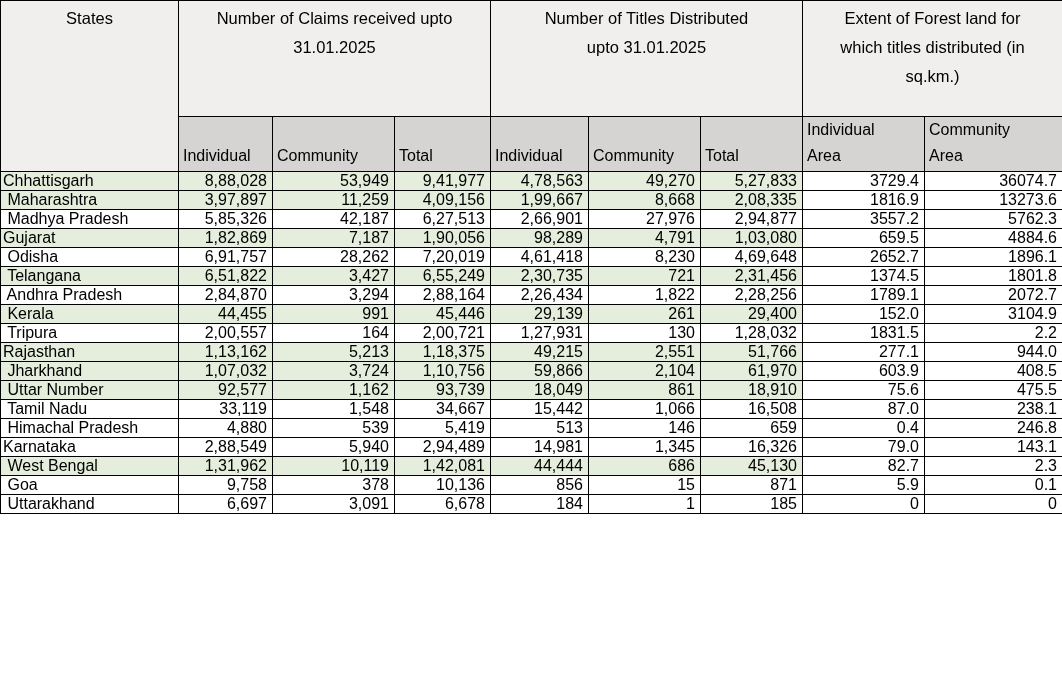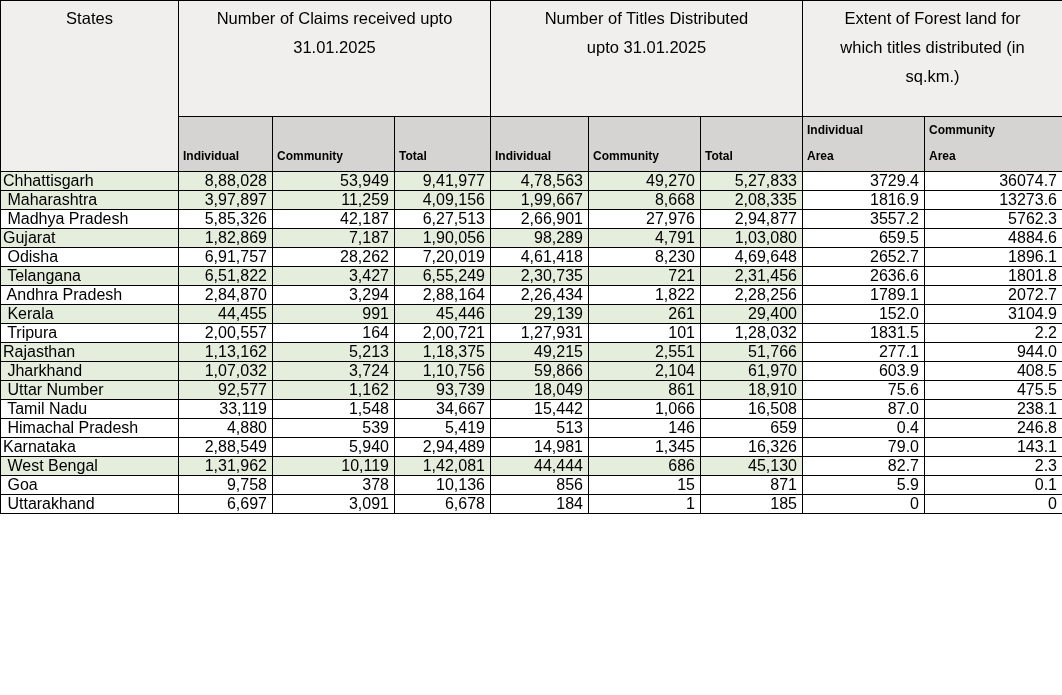--- a/index.html
+++ b/index.html
@@ -43,26 +43,25 @@
     vertical-align:top;
     text-align:center;
     font-size:16.5px;
     padding-top:4px;
   }
   
   tr.h2 th{
     background:var(--header-sub-bg);
     vertical-align:bottom;
     text-align:left;
-    font-size:12px;
+    font-size:16px;
     line-height:26px;
     padding:0 2px 2px 4px;
     white-space:pre-line;
     height:54px;
-    font-weight:bold;
   }
   tbody tr{height:16px;}
   tbody td{
     font-size:16px;
     padding:0 5px 0 2px;
     vertical-align:middle;
     background:#ffffff;
   }
   td.state{
     text-align:left;
@@ -173,21 +172,21 @@
     <td class="num">1896.1</td>
   </tr>
       <tr class="hl">
     <td class="state"> Telangana</td>
     <td class="num">6,51,822</td>
     <td class="num">3,427</td>
     <td class="num">6,55,249</td>
     <td class="num">2,30,735</td>
     <td class="num">721</td>
     <td class="num">2,31,456</td>
-    <td class="num">2636.6</td>
+    <td class="num">1374.5</td>
     <td class="num">1801.8</td>
   </tr>
       <tr>
     <td class="state"> Andhra Pradesh</td>
     <td class="num">2,84,870</td>
     <td class="num">3,294</td>
     <td class="num">2,88,164</td>
     <td class="num">2,26,434</td>
     <td class="num">1,822</td>
     <td class="num">2,28,256</td>
@@ -204,21 +203,21 @@
     <td class="num">29,400</td>
     <td class="num">152.0</td>
     <td class="num">3104.9</td>
   </tr>
       <tr>
     <td class="state"> Tripura</td>
     <td class="num">2,00,557</td>
     <td class="num">164</td>
     <td class="num">2,00,721</td>
     <td class="num">1,27,931</td>
-    <td class="num">101</td>
+    <td class="num">130</td>
     <td class="num">1,28,032</td>
     <td class="num">1831.5</td>
     <td class="num">2.2</td>
   </tr>
       <tr class="hl">
     <td class="state">Rajasthan</td>
     <td class="num">1,13,162</td>
     <td class="num">5,213</td>
     <td class="num">1,18,375</td>
     <td class="num">49,215</td>

